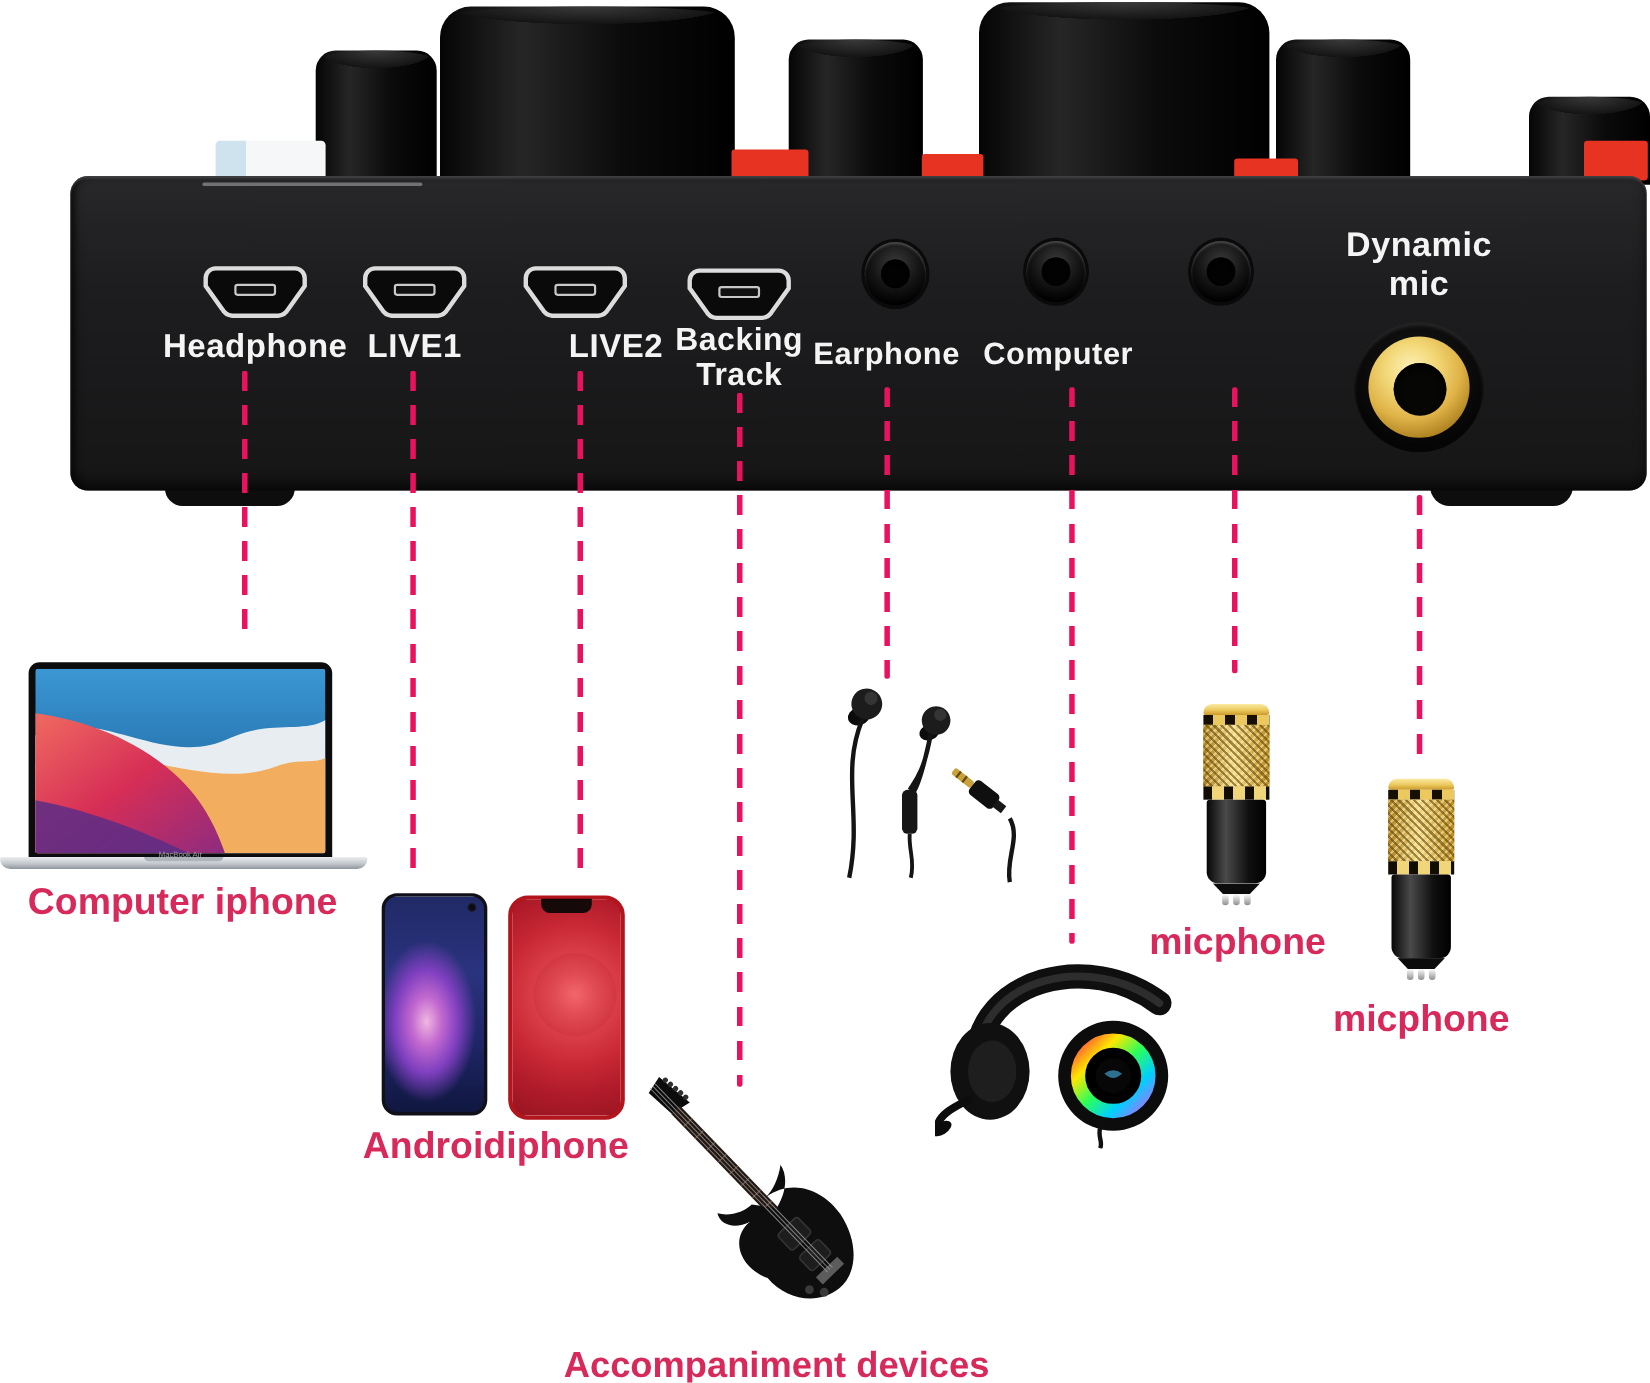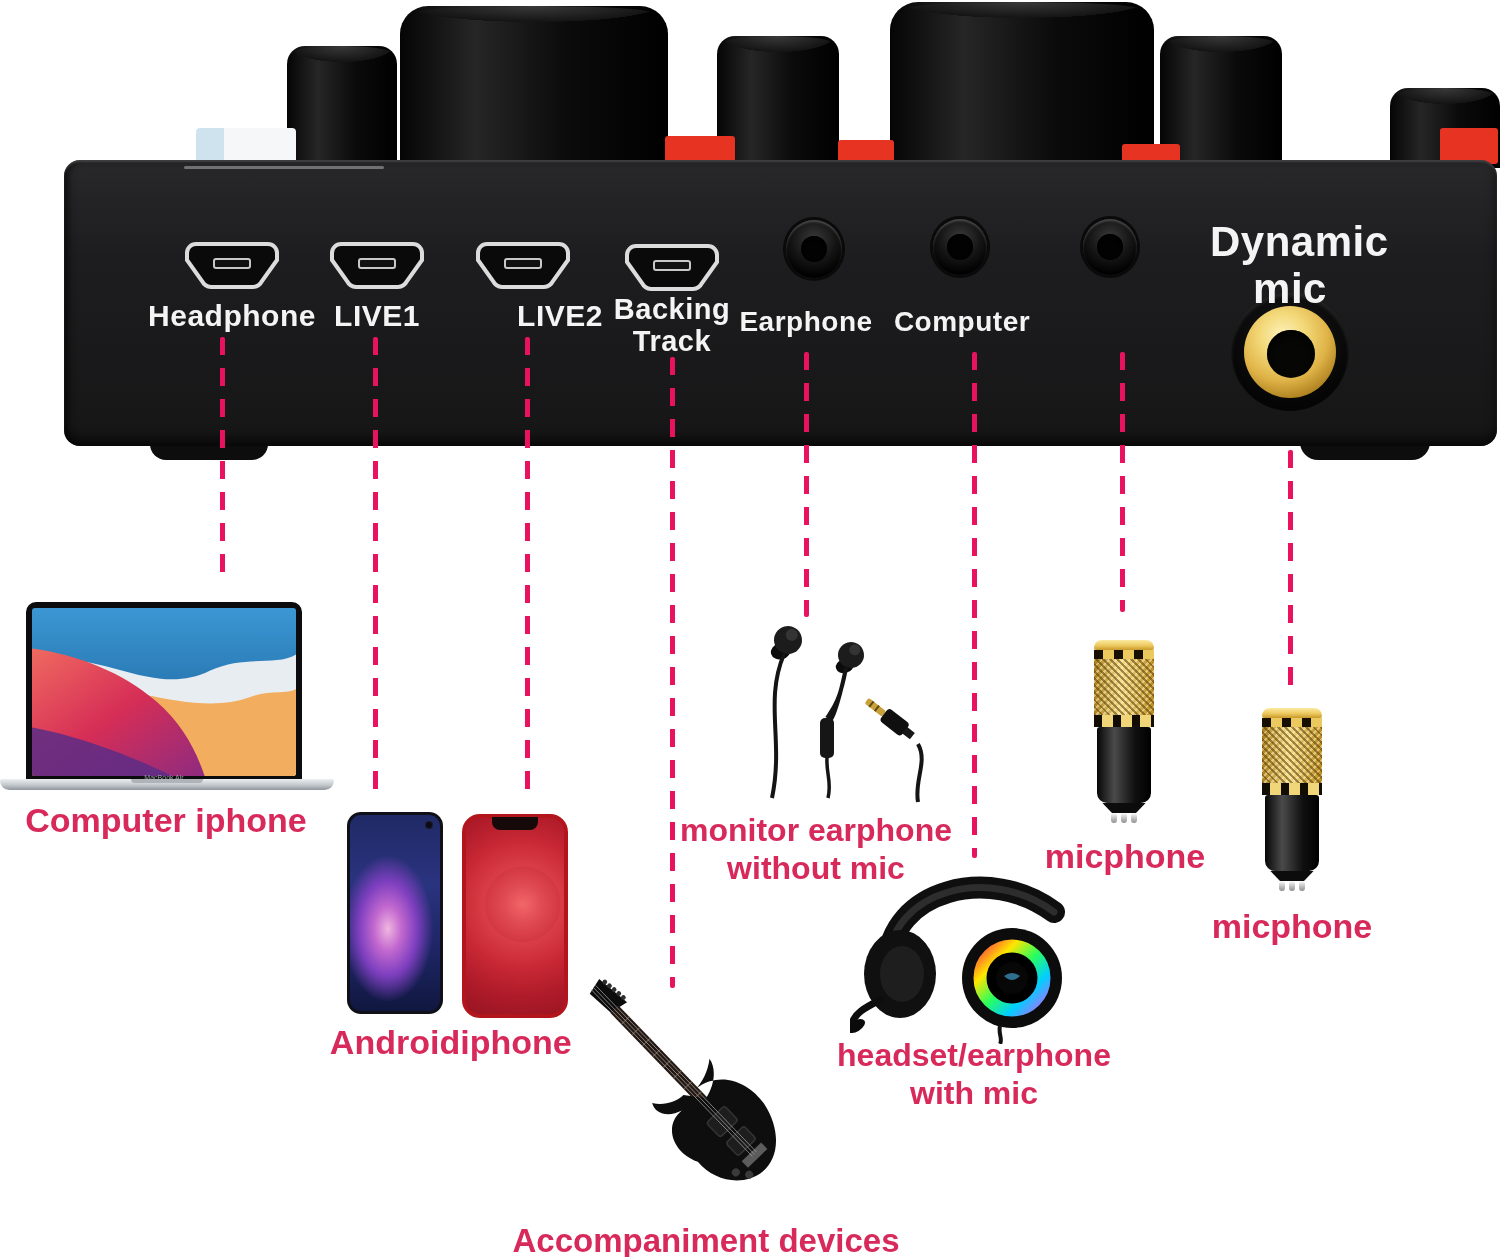--- a/index.html
+++ b/index.html
@@ -170,21 +170,21 @@
     <div class="gold"></div>
     <div class="hole"></div>
   </div>
 
   <div class="port-label" style="left:232px;top:299px;">Headphone</div>
   <div class="port-label" style="left:377px;top:299px;">LIVE1</div>
   <div class="port-label" style="left:523px;top:299px;margin-left:37px;">LIVE2</div>
   <div class="port-label" style="left:672px;top:293px;width:140px;white-space:normal;font-size:29px;">Backing Track</div>
   <div class="port-label" style="left:806px;top:306px;font-size:28px;">Earphone</div>
   <div class="port-label" style="left:962px;top:306px;font-size:28px;">Computer</div>
-  <div class="port-label" style="left:1290px;top:206px;width:160px;white-space:normal;font-size:42px;margin-top:12px;">Dynamic mic</div>
+  <div class="port-label" style="left:1290px;top:206px;width:160px;white-space:normal;font-size:31px;">Dynamic mic</div>
 
   <div class="dash" style="left:220px;top:337px;height:248px;"></div>
   <div class="dash" style="left:373px;top:337px;height:463px;"></div>
   <div class="dash" style="left:525px;top:337px;height:463px;"></div>
   <div class="dash" style="left:670px;top:357px;height:631px;"></div>
   <div class="dash" style="left:804px;top:352px;height:265px;"></div>
   <div class="dash" style="left:972px;top:352px;height:506px;"></div>
   <div class="dash" style="left:1120px;top:352px;height:260px;"></div>
   <div class="dash" style="left:1288px;top:450px;height:238px;"></div>
 
@@ -244,21 +244,20 @@
       <g transform="translate(196,104) rotate(38)">
         <rect x="-22" y="-3.5" width="22" height="7" rx="2" fill="#c9a13b"></rect>
         <line x1="-16" y1="-3.5" x2="-16" y2="3.5" stroke="#5f4a12" stroke-width="2"></line>
         <line x1="-9" y1="-3.5" x2="-9" y2="3.5" stroke="#5f4a12" stroke-width="2"></line>
         <rect x="0" y="-8" width="27" height="16" rx="4" fill="#0f0f0f"></rect>
         <rect x="26" y="-4" width="10" height="8" fill="#181818"></rect>
       </g>
       <path d="M230,134 C240,152 226,170 230,192" stroke="#141414" stroke-width="4" fill="none"></path>
     </svg>
   </div>
-  <div class="cap wrap" style="left:816px;top:812px;width:280px;font-size:32px;">monitor earphone without mic</div>
 
   <div style="position:absolute;left:850px;top:862px;z-index:2;">
     <svg viewBox="0 0 252 182" width="252" height="182">
       <defs>
         <linearGradient id="rgb" x1="0" y1="0" x2="1" y2="1">
           <stop offset="0" stop-color="#ff4040"></stop>
             <stop offset=".25" stop-color="#ffe600"></stop>
           <stop offset=".5" stop-color="#2bff5a"></stop>
             <stop offset=".75" stop-color="#00cfff"></stop>
           <stop offset="1" stop-color="#b36bff"></stop>
@@ -270,21 +269,20 @@
       <ellipse cx="52" cy="112" rx="22" ry="28" fill="#1e1e1e"></ellipse>
       <circle cx="162" cy="116" r="50" fill="#0c0c0c"></circle>
       <circle cx="162" cy="116" r="32" fill="#000" stroke="url(#rgb)" stroke-width="13"></circle>
       <circle cx="162" cy="116" r="16" fill="#070707"></circle>
       <path d="M154,114 q8,-6 16,0 q-8,8 -16,0" fill="#2e6f8f"></path>
       <path d="M30,138 C14,146 4,152 2,162" stroke="#0d0d0d" stroke-width="7" fill="none" stroke-linecap="round"></path>
       <ellipse cx="6" cy="164" rx="10" ry="5.5" fill="#0b0b0b" transform="rotate(-32 6 164)"></ellipse>
       <path d="M150,164 C148,172 153,177 150,182" stroke="#111" stroke-width="4" fill="none"></path>
     </svg>
   </div>
-  <div class="cap wrap" style="left:974px;top:1037px;width:290px;font-size:32px;">headset/earphone with mic</div>
 
   <div class="mic" style="left:1094px;top:640px;">
     <div class="capg"></div>
       <div class="slots"></div>
       <div class="mesh"></div>
       <div class="ring"></div>
     <div class="body"></div>
       <div class="taper"></div>
     <div class="pins">
         <span></span>

